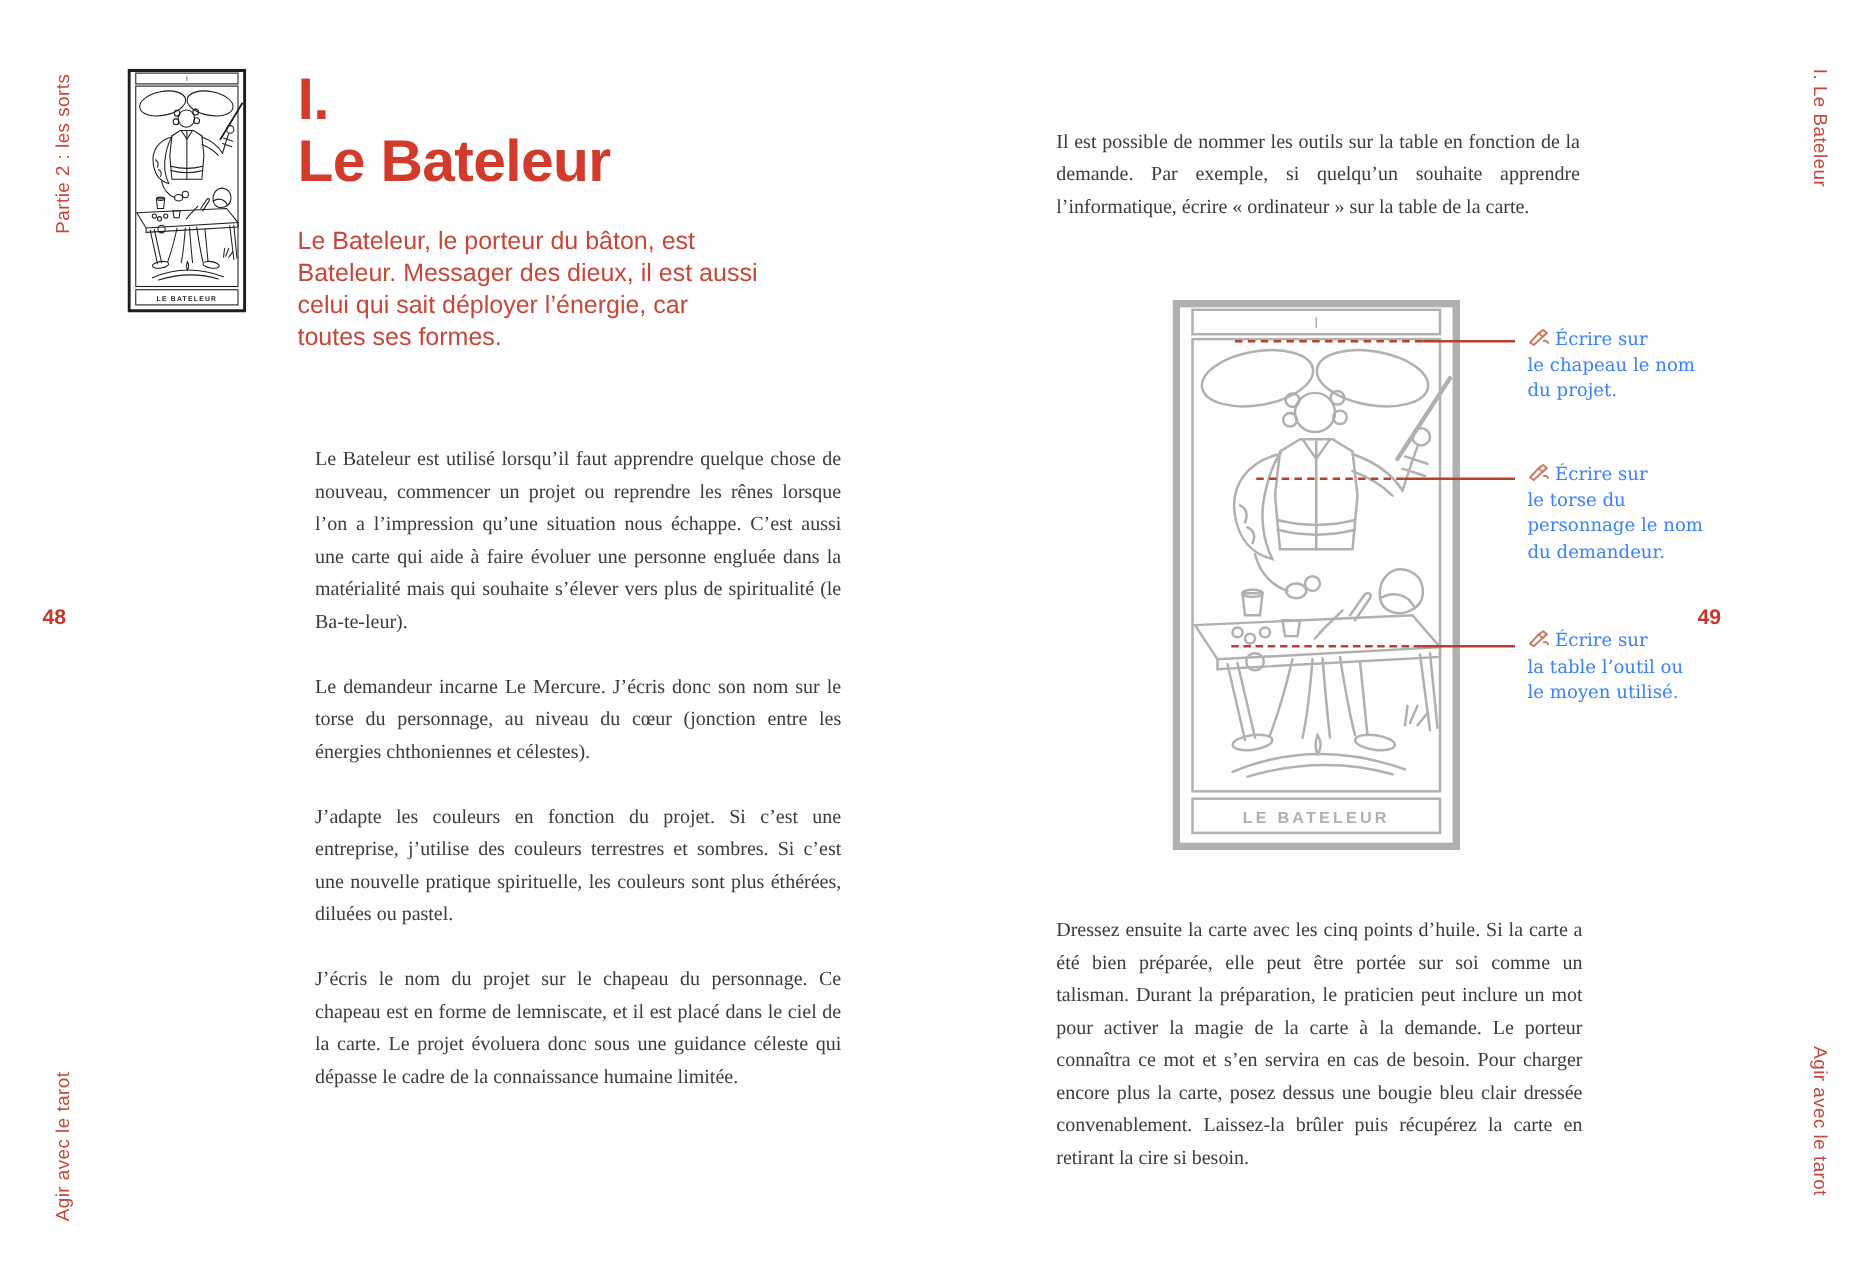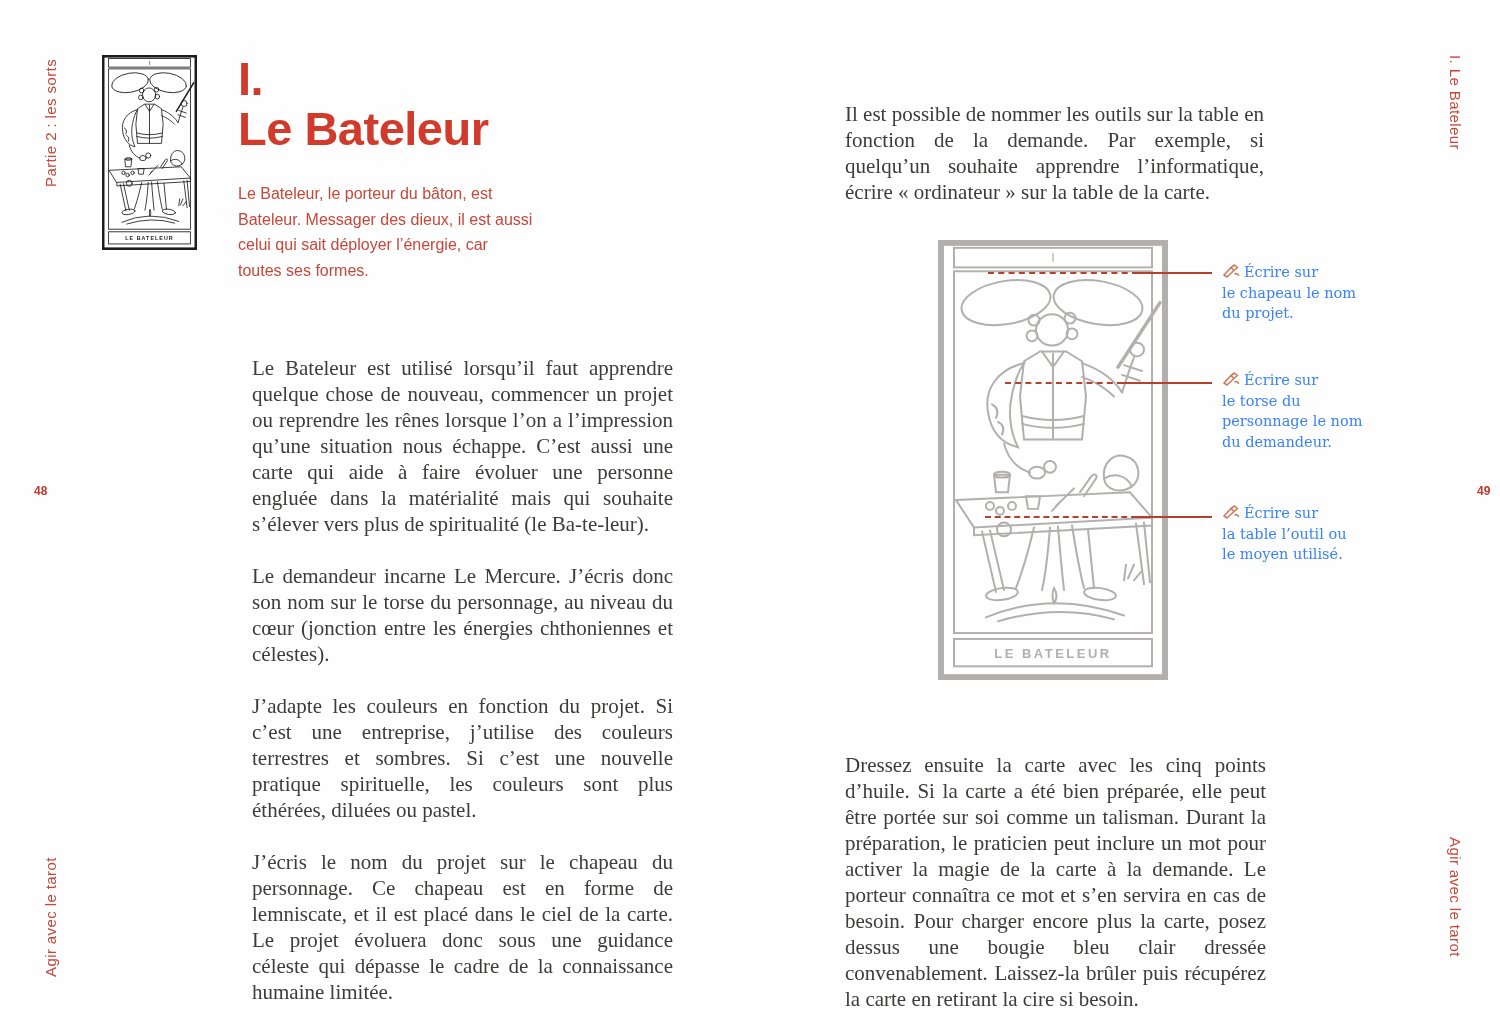--- a/index.html
+++ b/index.html
@@ -3,32 +3,32 @@
 <meta charset="utf-8">
 <style>
   html,body{margin:0;padding:0;background:#ffffff;}
   .page{position:relative;width:1500px;height:1028px;background:#fefefe;overflow:hidden;
         font-family:"Liberation Sans",sans-serif;}
 
   
   .vlabel{position:absolute;white-space:nowrap;font-size:15px;letter-spacing:.4px;color:#c5473a;}
   .vlabel.up{transform:rotate(-90deg);transform-origin:0 0;}
   .vlabel.down{transform:rotate(90deg);transform-origin:0 0;}
-  .pagenum{position:absolute;font-size:12px;font-weight:bold;color:#c0392b;}
+  .pagenum{position:absolute;font-size:17px;font-weight:bold;color:#c0392b;}
 
   
   .title-block{position:absolute;left:238px;top:54px;color:#d03b2b;font-weight:bold;
                font-size:47px;line-height:50px;letter-spacing:-.5px;}
-  .intro{position:absolute;left:238px;top:181px;color:#c5473a;font-size:16px;line-height:25.6px;}
+  .intro{position:absolute;left:238px;top:181px;color:#c5473a;font-size:20px;line-height:25.6px;}
   .body-copy{position:absolute;font-family:"Liberation Serif","DejaVu Serif",serif;
-             color:#3d3c3b;font-size:21px;line-height:26px;text-align:justify;}
+             color:#3d3c3b;font-size:16px;line-height:26px;text-align:justify;}
   .body-copy p{margin:0 0 26px 0;}
   #left-body{left:252px;top:355px;width:421px;}
   #right-top{left:845px;top:101px;width:419px;}
-  #right-bottom{left:845px;top:752px;width:421px;}
+  #right-bottom{left:845px;top:732px;width:421px;}
 
   
   .tarot-card{position:absolute;}
   .tarot-card text{font-family:"Liberation Sans",sans-serif;}
   .tc-caption{font-size:13px;letter-spacing:2.5px;font-weight:bold;text-anchor:middle;}
   .tc-numeral{font-size:13px;text-anchor:middle;}
   #card-small{left:102px;top:55px;width:95px;height:195px;color:#1d1d1d;}
   #card-large{left:938px;top:240px;width:230px;height:440px;color:#b1b0ae;}
 
   
@@ -192,16 +192,16 @@
     </div>
     <div>la table l’outil ou</div>
     <div>le moyen utilisé.</div>
   </div>
 
   <div id="right-bottom" class="body-copy">
     <p>Dressez ensuite la carte avec les cinq points d’huile. Si la carte a été bien préparée, elle peut être portée sur soi comme un talisman. Durant la préparation, le praticien peut inclure un mot pour activer la magie de la carte à la demande. Le porteur connaîtra ce mot et s’en servira en cas de besoin. Pour charger encore plus la carte, posez dessus une bougie bleu clair dressée convenablement. Laissez-la brûler puis récupérez la carte en retirant la cire si besoin.</p>
   </div>
 
   <div class="vlabel down" style="left:1464px;top:55px">I. Le Bateleur</div>
-  <div class="pagenum" style="left:1477px;top:484px">49</div>
+  <div class="pagenum" style="left:1358px;top:484px">49</div>
   <div class="vlabel down" style="left:1464px;top:837px">Agir avec le tarot</div>
 
 </div>
 
 </body></html>

